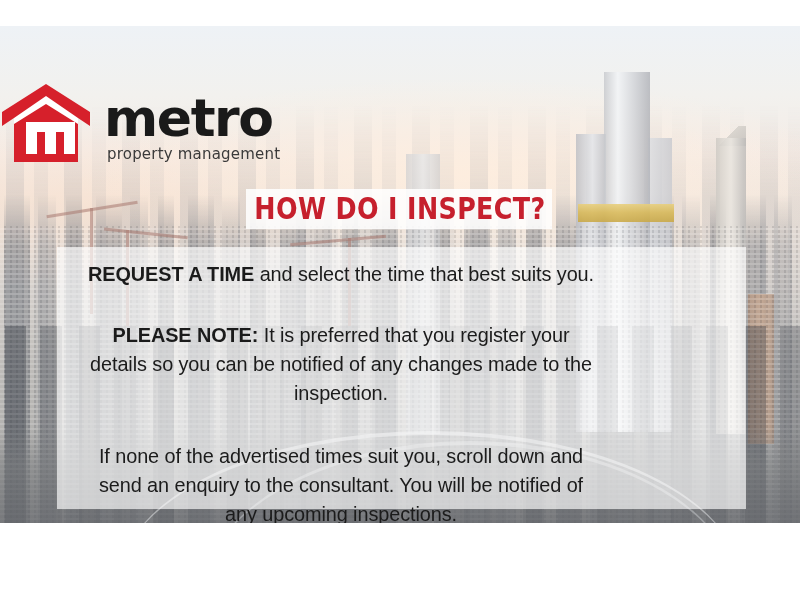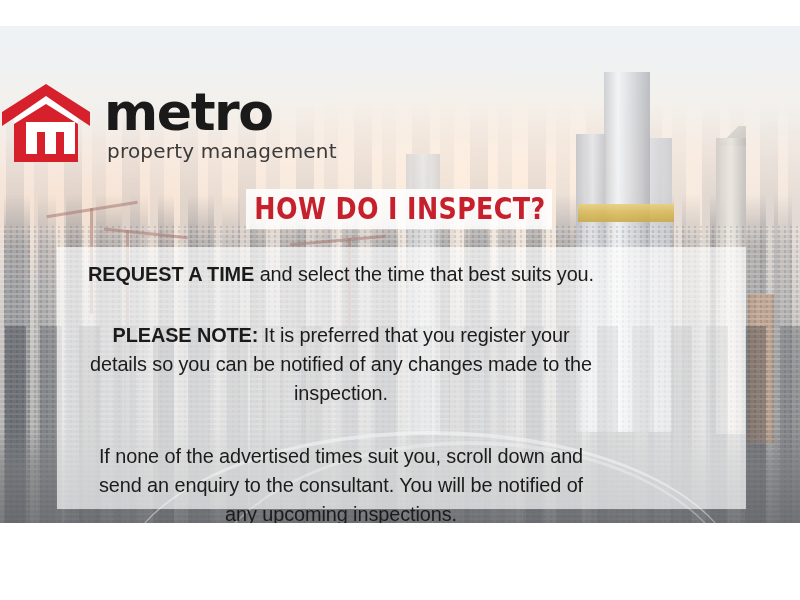--- a/index.html
+++ b/index.html
@@ -240,21 +240,21 @@
     font-family: "DejaVu Sans", sans-serif;
     font-weight: 700;
     font-size: 52px;
     line-height: 0.96;
     letter-spacing: -1.4px;
     color: #1a1a1a;
   }
   .logo-sub {
     font-family: "DejaVu Sans", sans-serif;
     font-weight: 400;
-    font-size: 20px;
+    font-size: 15px;
     line-height: 1.1;
     letter-spacing: 0.2px;
     color: #3a3a3a;
     margin-top: 2px;
     margin-left: 3px;
   }
 
   
   .headline {
     position: absolute;

